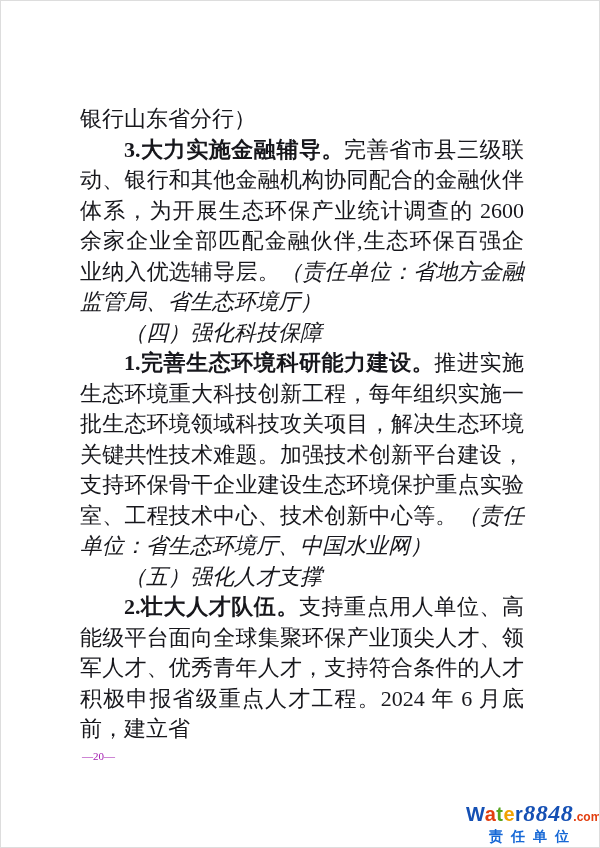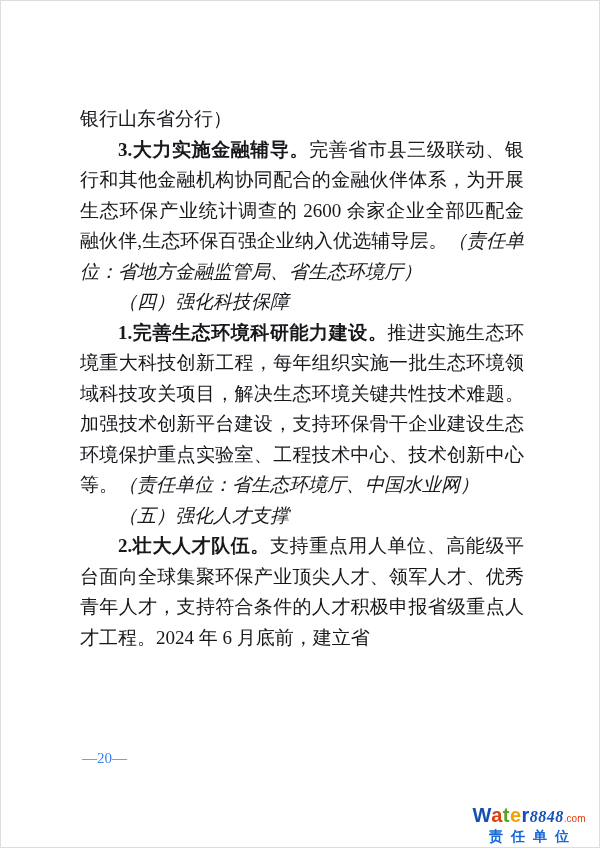--- a/index.html
+++ b/index.html
@@ -10,36 +10,36 @@
     background: #ffffff;
     border: 1px solid #dddddd;
     overflow: hidden;
     font-family: "Liberation Serif", "DejaVu Serif", serif;
   }
   .doc-body {
     position: absolute;
     left: 79px;
     top: 103px;
     width: 444px;
-    font-size: 19px;
+    font-size: 22px;
     line-height: 30.5px;
     color: #17171c;
     text-align: justify;
     text-justify: inter-ideograph;
   }
   p.para { margin: 0; padding: 0; }
   p.para.indent { text-indent: 2em; }
   .seg-bold { font-weight: bold; }
   .seg-kaiti { font-style: italic; }
   .page-number {
     position: absolute;
     left: 81px;
     top: 749px;
-    font-size: 15px;
-    color: #3b82f6;
+    font-size: 11px;
+    color: #a21caf;
     font-family: "Liberation Serif", "DejaVu Serif", serif;
   }
   .site-logo {
     position: absolute;
     right: 7px;
     bottom: 4px;
     width: 126px;
     text-align: center;
     font-family: "Liberation Sans", "DejaVu Sans", sans-serif;
     line-height: 1;
@@ -48,25 +48,25 @@
     white-space: nowrap;
     font-weight: bold;
     font-size: 20px;
     letter-spacing: 0.5px;
   }
   .logo-word { display: inline; }
   .logo-8848 {
     font-family: "Liberation Serif", "DejaVu Serif", serif;
     font-style: italic;
     font-weight: bold;
-    font-size: 16px;
+    font-size: 24px;
   }
   .logo-com {
-    font-size: 10px;
-    font-weight: normal;
+    font-size: 12px;
+    font-weight: bold;
     letter-spacing: 0;
     vertical-align: baseline;
   }
   .logo-subtitle {
     margin-top: 4px;
     font-weight: bold;
     font-size: 14px;
     letter-spacing: 8px;
     margin-right: -8px;
     white-space: nowrap;

